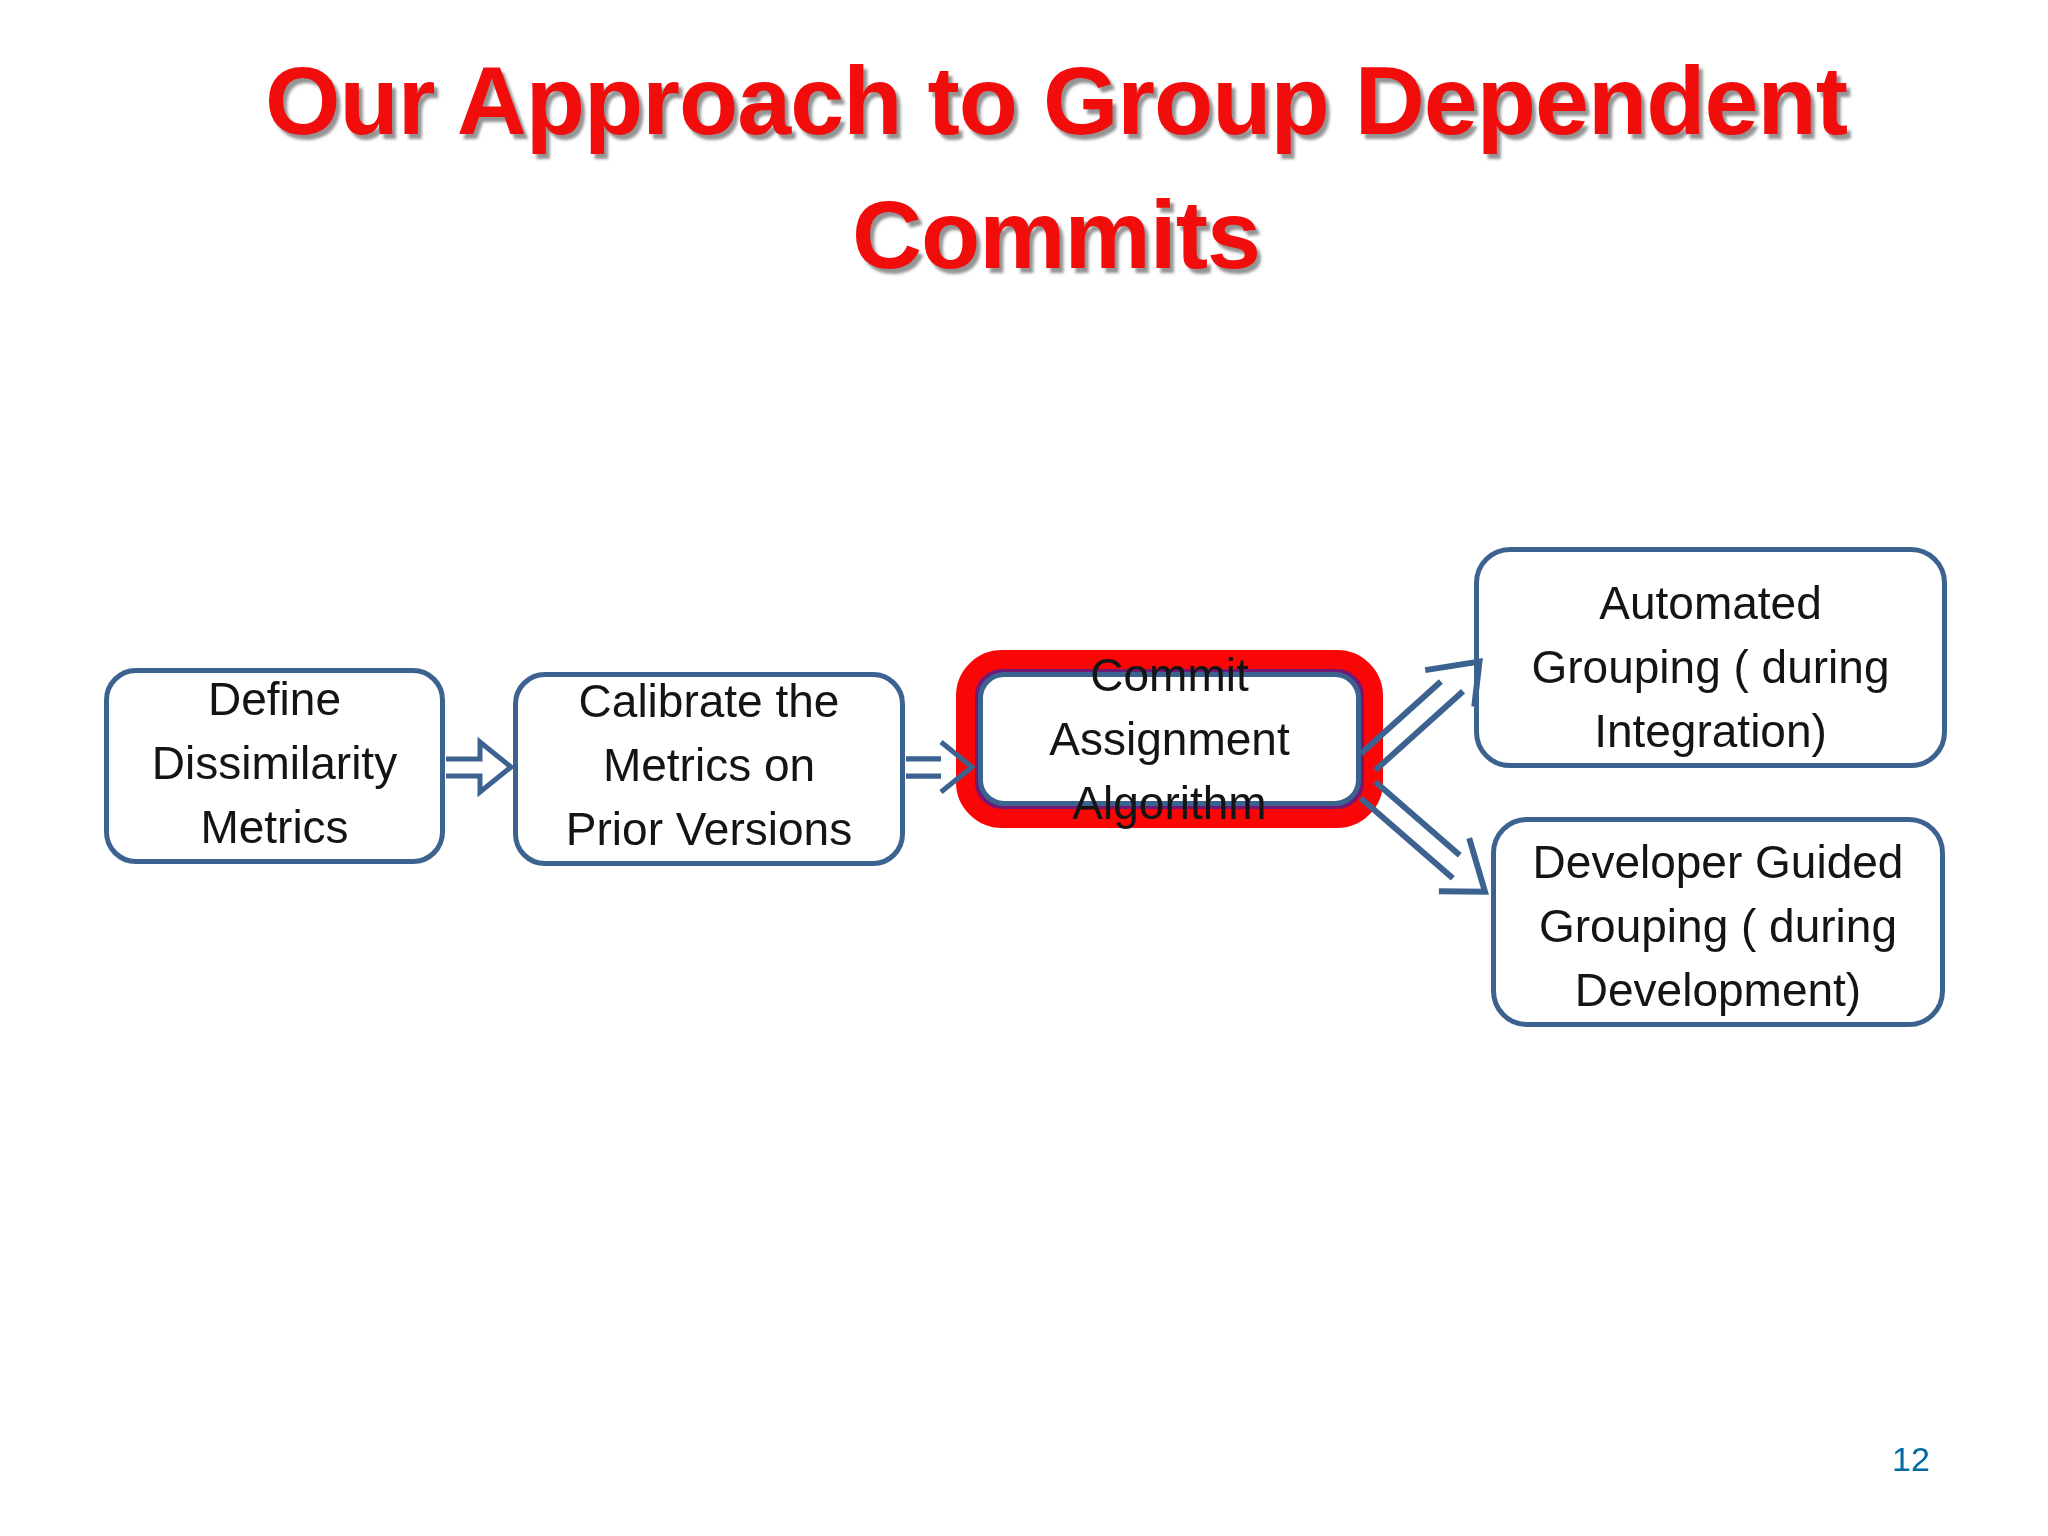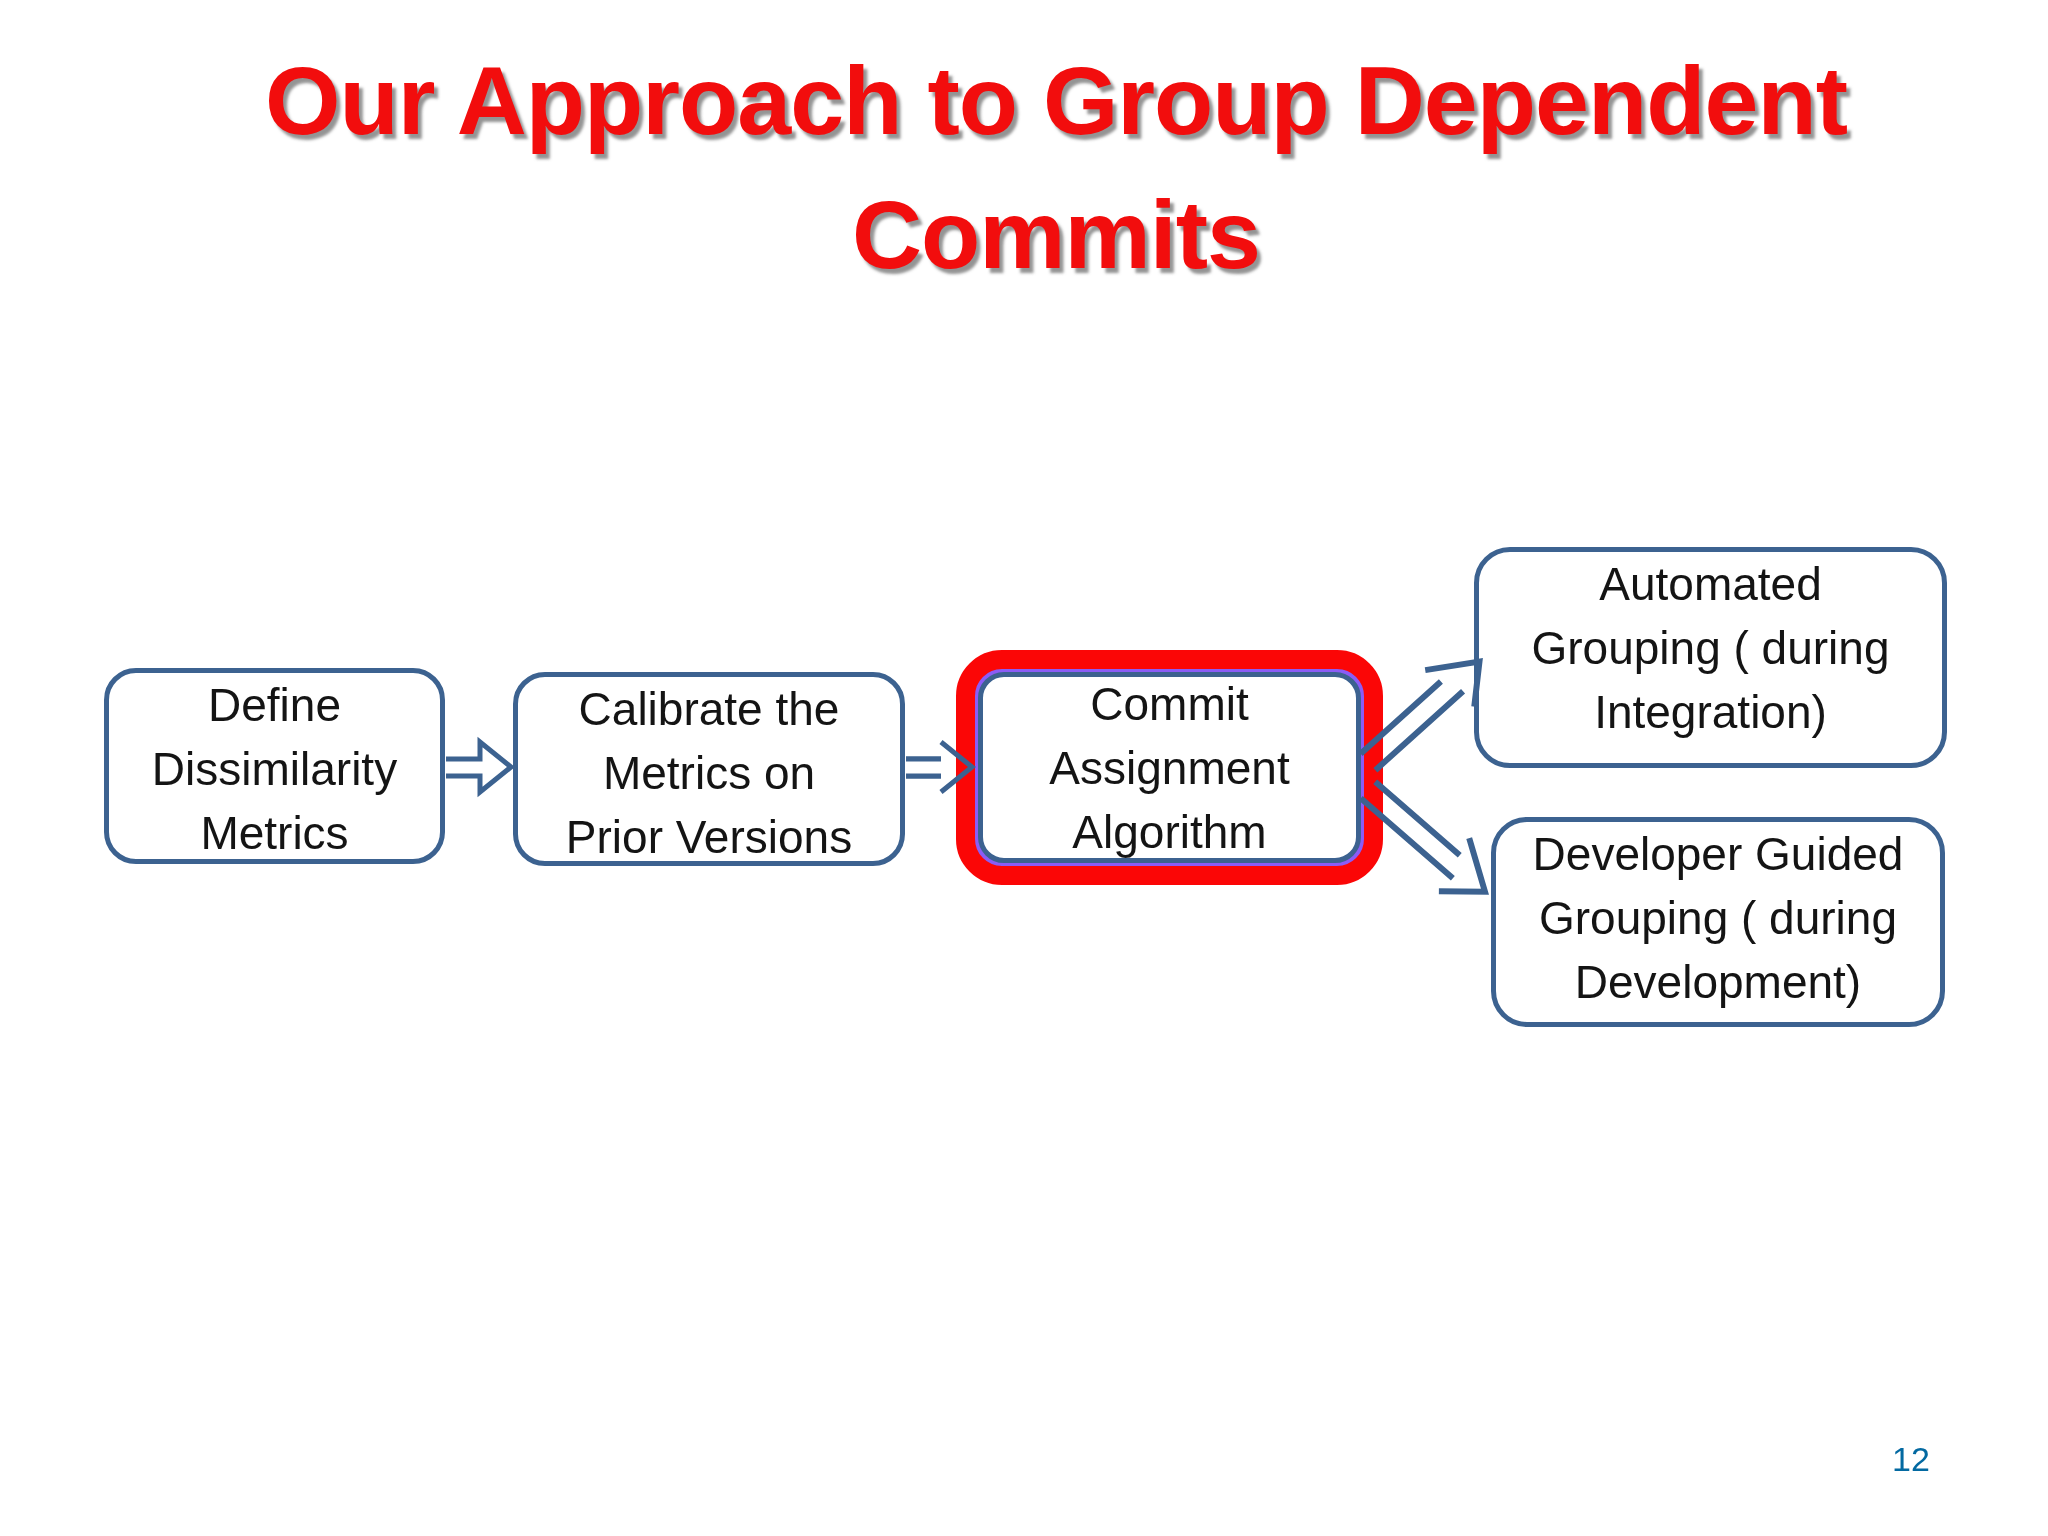--- a/index.html
+++ b/index.html
@@ -23,39 +23,39 @@
     letter-spacing:-1px;
     margin-left:32px;
   }
   .node{
     position:absolute;
     box-sizing:border-box;
     border:5px solid #3c6290;
     border-radius:32px;
     background:#ffffff;
     display:flex;
-    align-items:flex-start;
+    align-items:flex-end;
     justify-content:center;
     text-align:center;
     font-size:46px;
     line-height:64px;
     color:#141414;
     white-space:pre-line;
   }
   .node-define{left:104px;top:668px;width:341px;height:196px;}
   .node-calibrate{left:513px;top:672px;width:392px;height:194px;}
   .node-automated{left:1474px;top:547px;width:473px;height:221px;border-radius:36px;}
   .node-developer{left:1491px;top:817px;width:454px;height:210px;border-radius:36px;}
   .red-frame{
     position:absolute;
-    left:956px;top:650px;width:427px;height:235px;
+    left:956px;top:650px;width:427px;height:178px;
     box-sizing:border-box;
     border:19px solid #fb0606;
     border-radius:46px;
-    background:#8b5cf6;
+    background:#701a75;
     padding:3px;
   }
   .red-frame .node-inner{
     position:relative;
     box-sizing:border-box;
     width:100%;height:100%;
     border:5px solid #3c6290;
     border-radius:26px;
     display:flex;align-items:center;justify-content:center;
     text-align:center;

